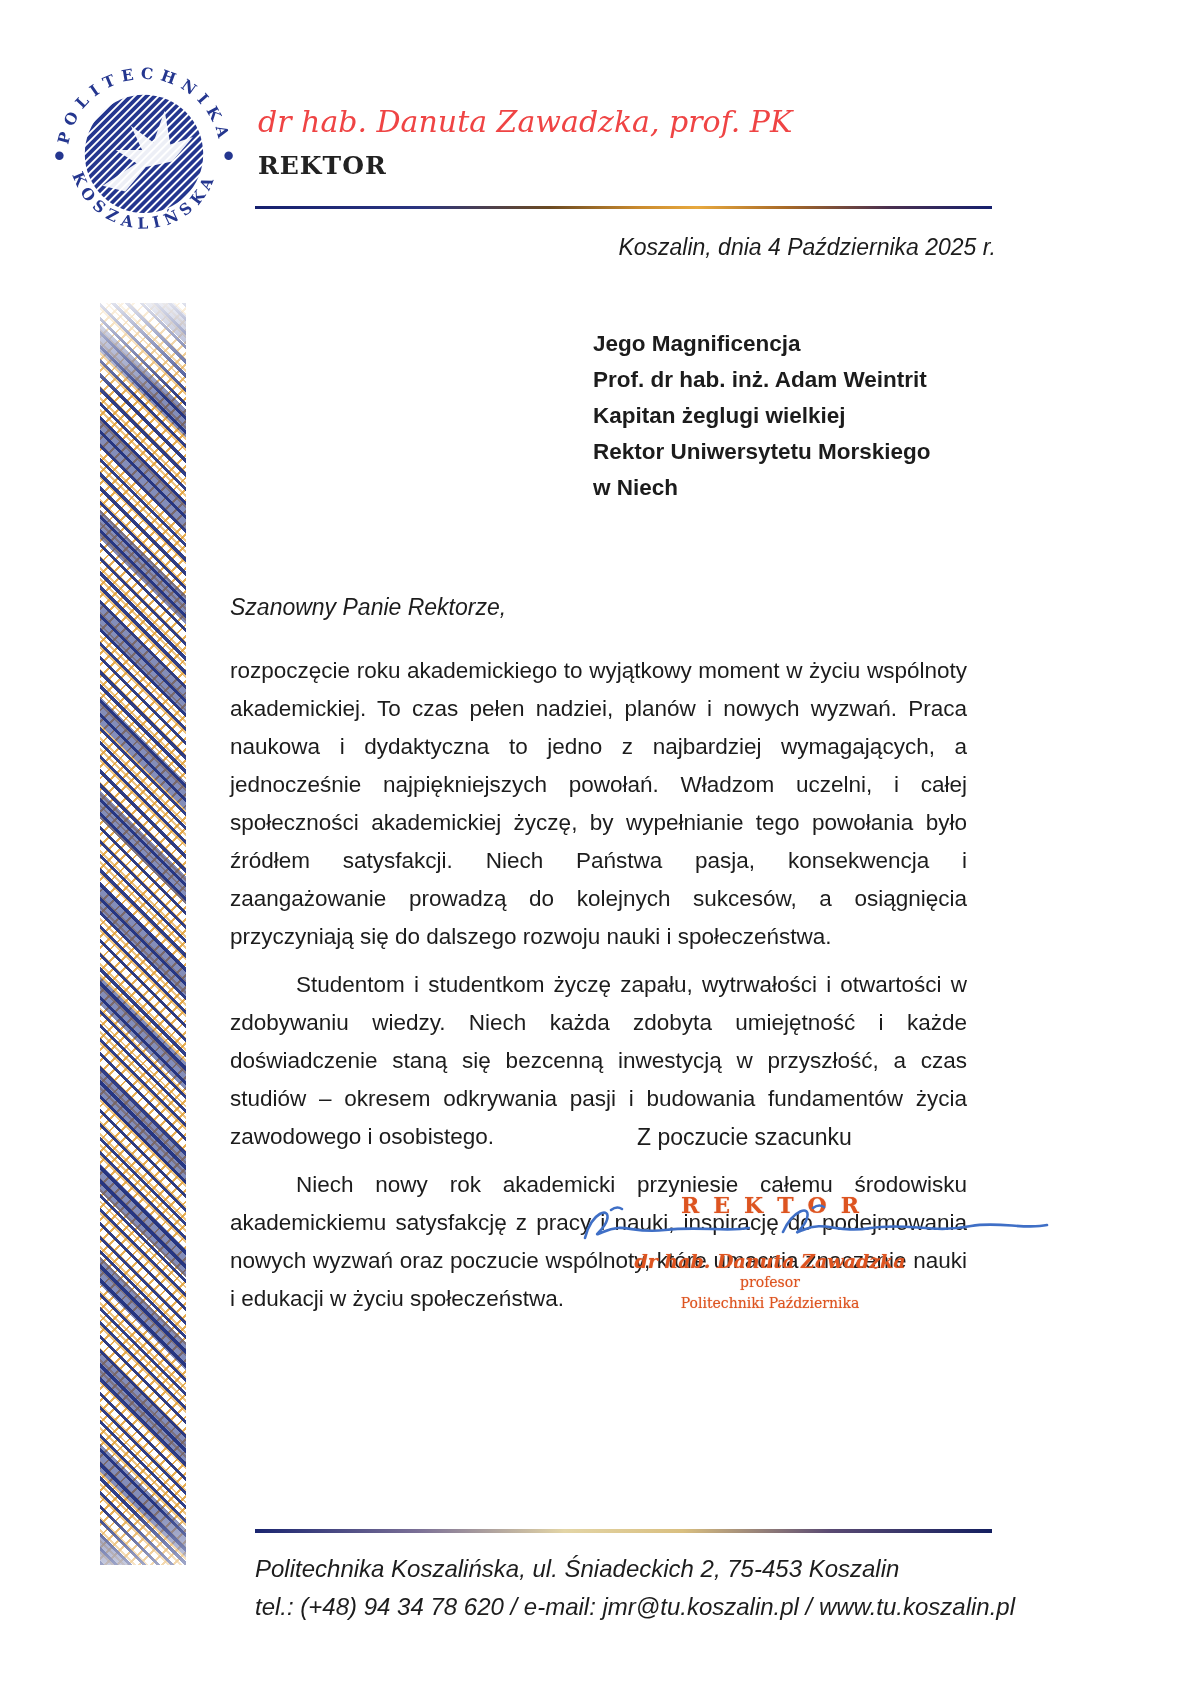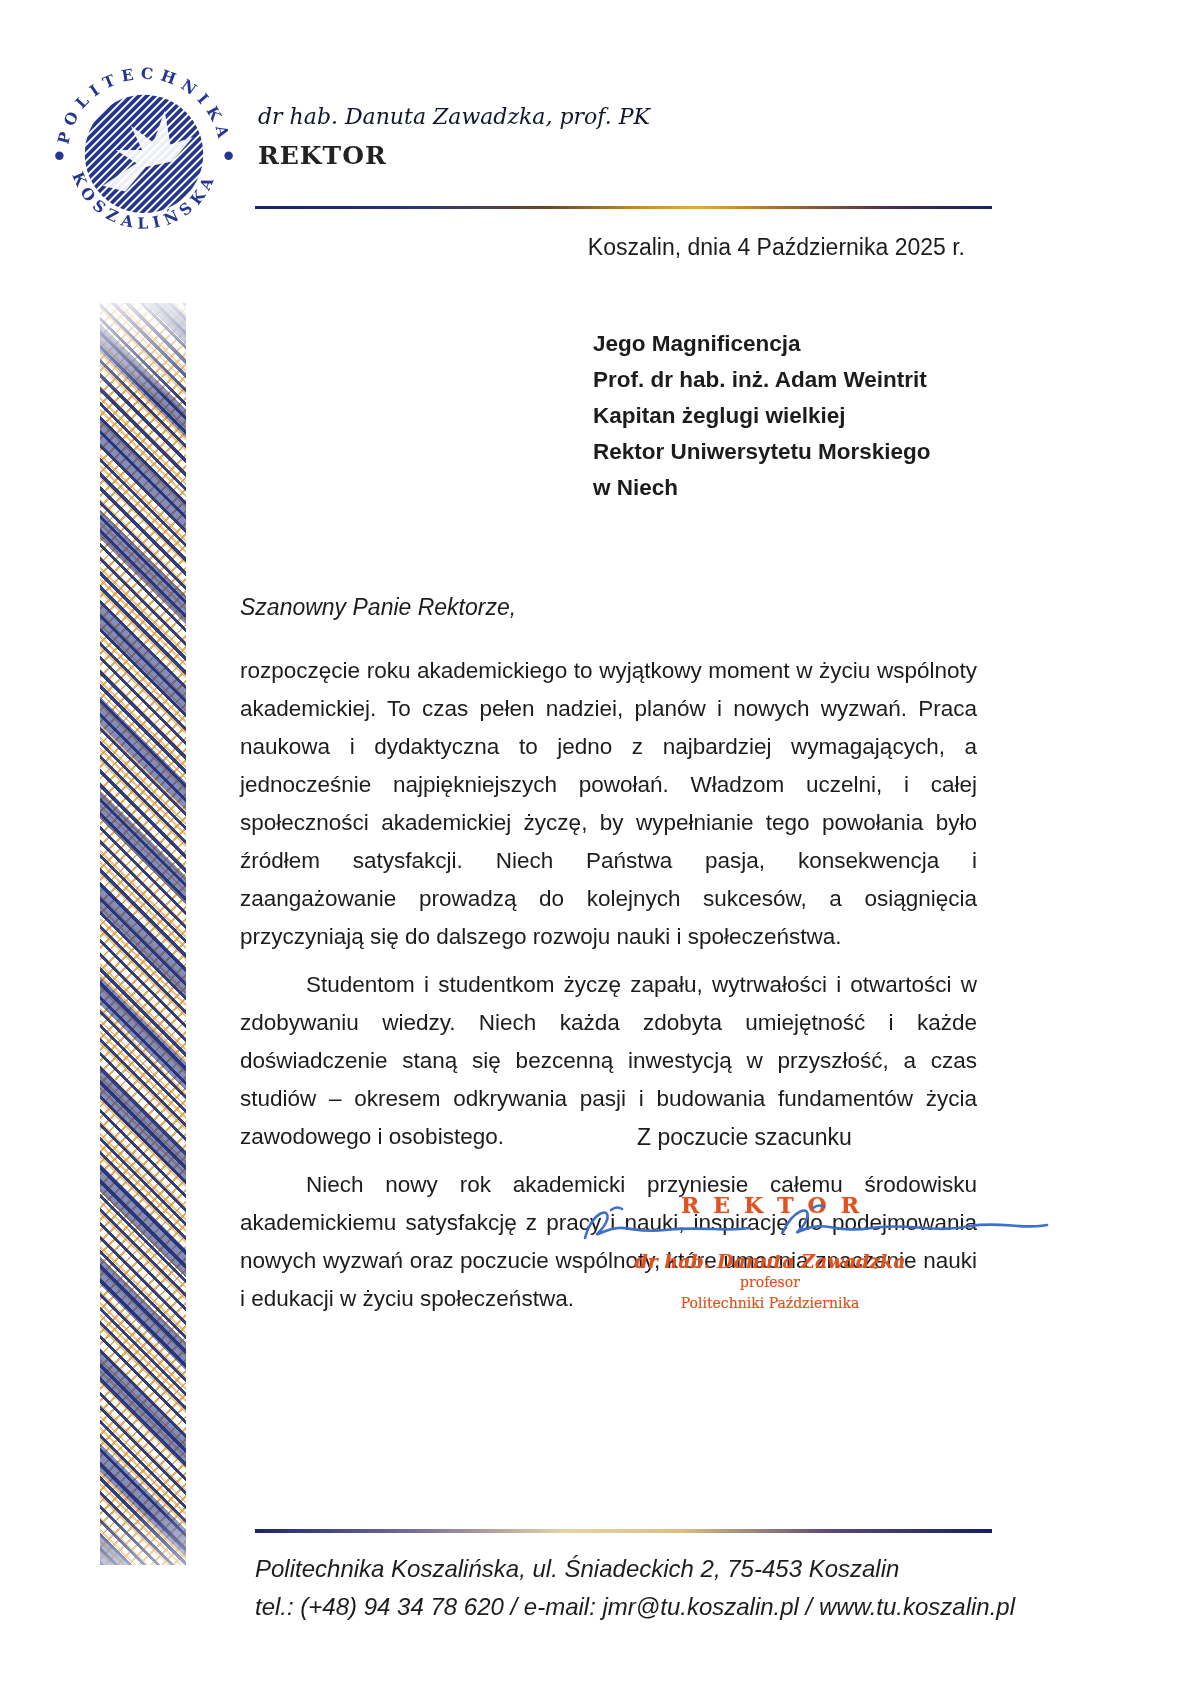--- a/index.html
+++ b/index.html
@@ -4,43 +4,43 @@
 <style>
   html,body{margin:0;padding:0;background:#9a9a9a;}
   .page{
     position:relative;width:1190px;height:1682px;margin:0 auto;
     background:#ffffff;overflow:hidden;
     font-family:"Liberation Sans",sans-serif;color:#1c1c1c;
   }
   
   .logo{position:absolute;left:50px;top:58px;width:188px;height:188px;}
   .head-text{position:absolute;left:258px;top:104px;}
-  .head-name{font-family:"DejaVu Serif",serif;font-style:italic;font-size:22px;color:#0f172a;}
+  .head-name{font-family:"DejaVu Serif",serif;font-style:italic;font-size:30px;color:#ef4444;}
   .head-role{font-family:"DejaVu Serif",serif;font-weight:bold;font-size:25px;letter-spacing:1px;margin-top:12px;color:#222;}
   .head-rule{
     position:absolute;left:255px;top:206px;width:737px;height:3px;
     background:linear-gradient(to right,#16206e 0%,#2a3480 22%,#6b4a22 40%,#c98a2e 52%,#e8a93e 60%,#a86a28 72%,#4a2f4e 86%,#16206e 100%);
   }
-  .date-line{position:absolute;left:560px;top:234px;width:405px;text-align:right;font-size:23px;}
+  .date-line{position:absolute;left:591px;top:234px;width:405px;text-align:right;font-size:23px;font-style:italic;}
   
   .recipient{position:absolute;left:593px;top:326px;font-weight:bold;font-size:22.5px;line-height:36px;}
   
   .band{
     position:absolute;left:100px;top:303px;width:86px;height:1262px;
     background-color:#fff;
     background-image:
       linear-gradient(to bottom,rgba(255,255,255,.85),rgba(255,255,255,0) 95px),
       linear-gradient(to top,rgba(255,255,255,.55),rgba(255,255,255,0) 55px),
       repeating-linear-gradient(45deg,rgba(31,48,128,.55) 0 20px,rgba(31,48,128,0) 20px 66px),
       repeating-linear-gradient(45deg,rgba(31,48,128,.92) 0 3px,rgba(31,48,128,0) 3px 10px),
       repeating-linear-gradient(-45deg,rgba(226,160,56,.85) 0 2px,rgba(226,160,56,0) 2px 8px),
       repeating-linear-gradient(45deg,rgba(226,160,56,.6) 0 2px,rgba(226,160,56,0) 2px 8px);
   }
   
-  .letter{position:absolute;left:240px;top:588px;width:737px;font-size:22.5px;line-height:38px;}
+  .letter{position:absolute;left:230px;top:588px;width:737px;font-size:22.5px;line-height:38px;}
   .salutation{font-style:italic;font-size:23px;margin:0 0 26px 0;}
   .letter p{margin:0 0 10px 0;text-align:justify;}
   .letter p.indent{text-indent:66px;}
   .closing{position:absolute;left:637px;top:1124px;font-size:23px;}
   
   .stamp{position:absolute;left:590px;top:1192px;width:360px;text-align:center;color:#dd5420;
          font-family:"DejaVu Serif",serif;text-shadow:0 0 1px rgba(221,84,32,.55);}
   .stamp-role{font-size:22px;font-weight:bold;letter-spacing:14px;padding-left:14px;}
   .stamp-name{font-size:19px;font-weight:bold;font-style:italic;margin-top:32px;}
   .stamp-line{font-size:14px;line-height:21px;}

